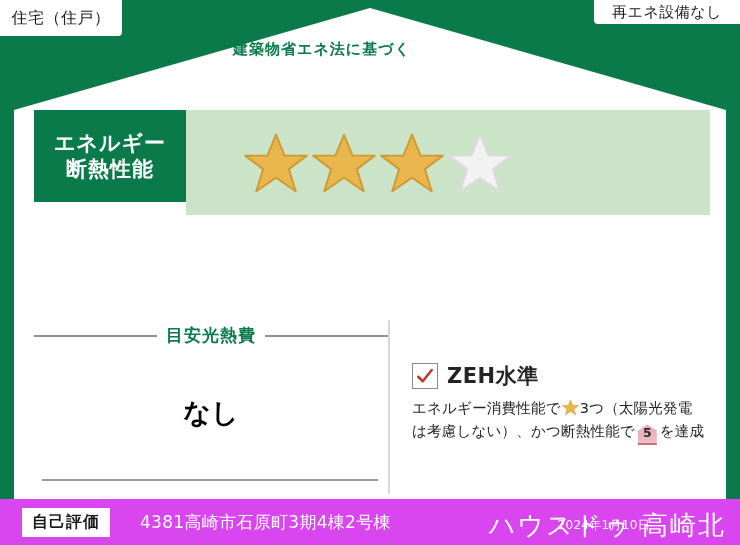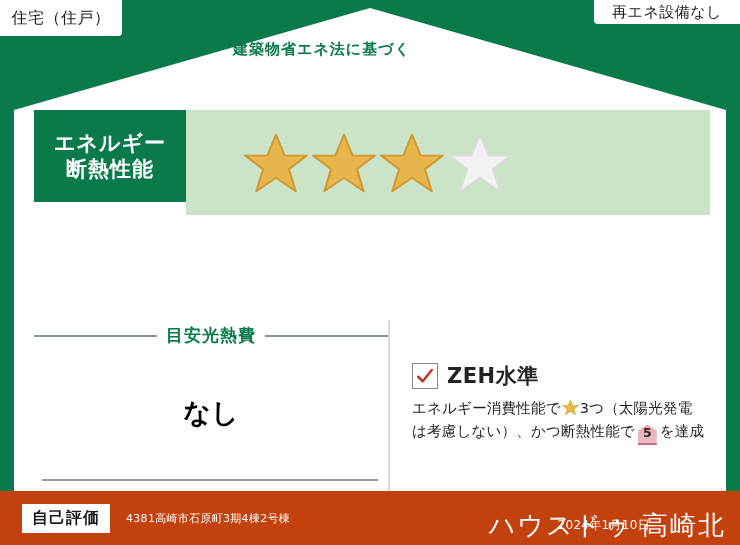--- a/index.html
+++ b/index.html
@@ -129,28 +129,28 @@
   .inline-grade{
     display:inline-block;background:linear-gradient(180deg,#e8a9b4,#eebcc4);
     border-bottom:2px solid #c2707f;color:#2a2a2a;font-weight:bold;
     font-size:12.5px;padding:0 5px 1px 5px;margin:0 3px;
     clip-path:polygon(0% 30%, 50% 0%, 100% 30%, 100% 100%, 0% 100%);
     line-height:1.4;vertical-align:-1px;
   }
 
   
   #footer{
-    position:absolute;left:0;bottom:0;width:740px;height:54px;
-    background:#c2410c;z-index:30;display:flex;align-items:center;
+    position:absolute;left:0;bottom:0;width:740px;height:46px;
+    background:#d946ef;z-index:30;display:flex;align-items:center;
   }
   #self-eval{
     background:#ffffff;color:#1a1a1a;font-weight:bold;font-size:16px;
     padding:4px 10px;margin-left:22px;letter-spacing:1px;flex:none;
   }
-  #address{color:#ffffff;font-size:11px;margin-left:16px;letter-spacing:.3px;}
+  #address{color:#ffffff;font-size:17px;margin-left:30px;letter-spacing:.3px;}
   #issue-date{
     position:absolute;right:90px;bottom:11px;color:#ffffff;font-size:12px;
     letter-spacing:.3px;white-space:nowrap;margin-top:15px;
   }
   #watermark{
     position:absolute;right:14px;bottom:2px;color:#ffffff;
     font-size:26px;letter-spacing:2px;white-space:nowrap;z-index:35;
     font-weight:400;
   }
 </style>

